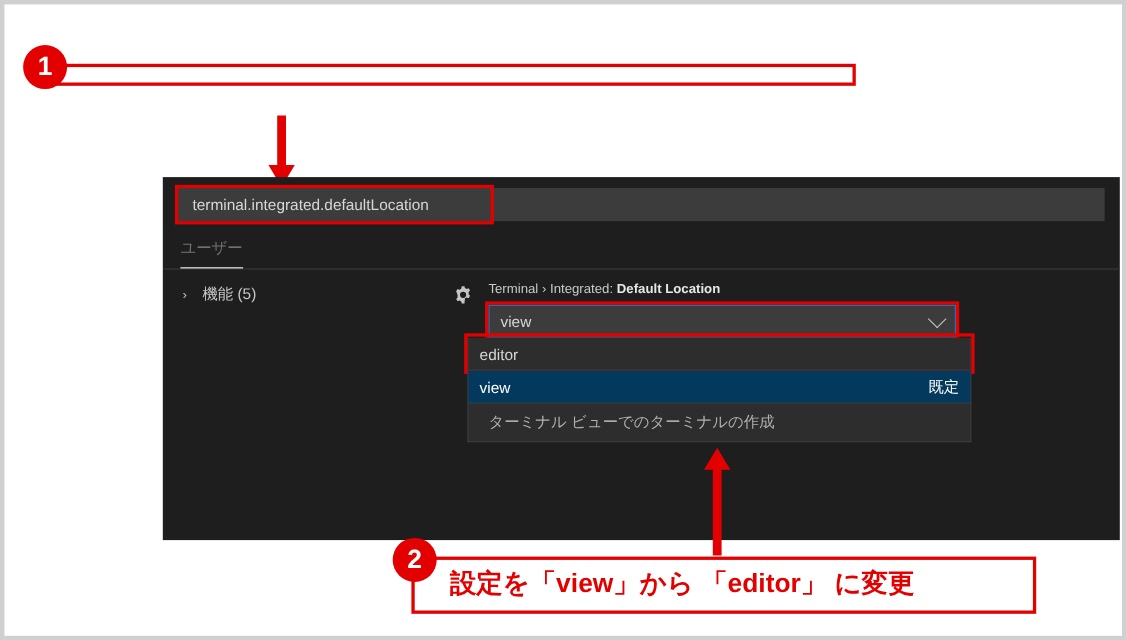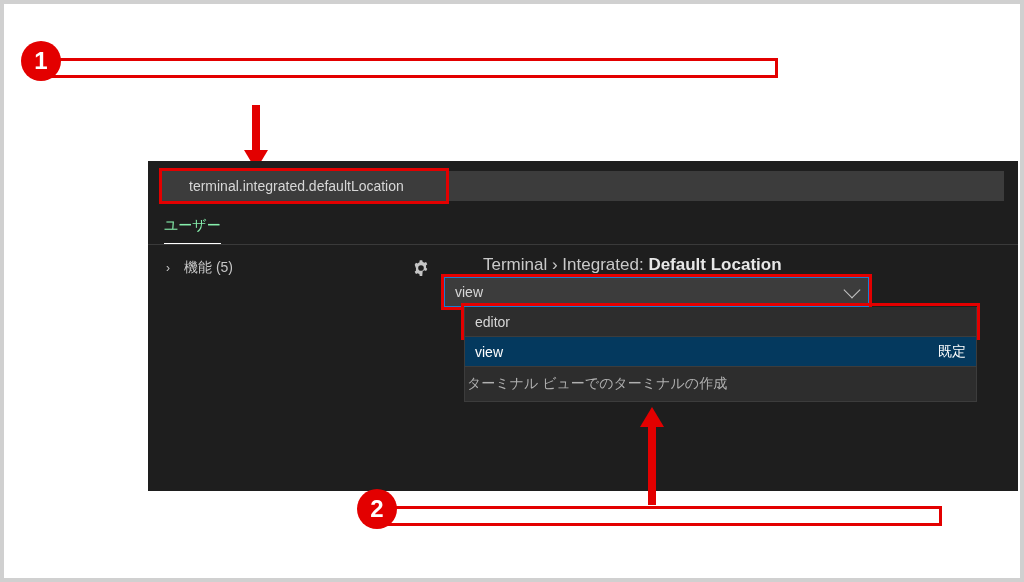--- a/index.html
+++ b/index.html
@@ -67,21 +67,21 @@
     height: 330px;
     background: #1e1e1e;
     color: #cccccc;
     overflow: hidden;
   }
   .vsc .search {
     margin: 10px 14px 0 14px;
     height: 30px;
     background: #3c3c3c;
     border: 1px solid #3c3c3c;
-    padding: 0 26px;
+    padding: 0 12px;
     display: flex;
     align-items: center;
     color: #d7d7d7;
     font-size: 14px;
     position: relative;
   }
   .search .hl {
     position: absolute;
     left: -4px; top: -4px; right: auto; bottom: -4px;
     width: 290px;
@@ -94,21 +94,21 @@
     padding: 16px 16px 0 16px;
     border-bottom: 1px solid #3a3a3a;
     font-size: 14px;
   }
   .vsc .tabs .tab {
     padding-bottom: 8px;
     color: #bbbbbb;
     cursor: pointer;
   }
   .vsc .tabs .tab.active {
-    color: #86efac;
+    color: #737373;
     border-bottom: 1px solid #ffffff;
   }
   .vsc .body { display: flex; }
   .vsc .tree {
     width: 260px;
     padding: 14px 18px;
     font-size: 14px;
     color: #c6c6c6;
   }
   .tree .row { display: flex; align-items: center; gap: 6px; cursor: pointer; }
@@ -121,23 +121,22 @@
     display: flex;
     align-items: flex-start;
     gap: 14px;
   }
   .gear {
     width: 18px; height: 18px; margin-top: 4px;
     color: #c5c5c5;
     flex-shrink: 0;
   }
   .title-line {
-    font-size: 17px;
+    font-size: 12px;
     color: #c9c9c9;
-    margin-left: 39px;
   }
   .title-line .strong { color: #e7e7e7; font-weight: 600; }
   .desc {
     font-size: 14px;
     color: #b0b0b0;
     margin: 6px 0 12px 32px;
   }
   .select {
     margin-left: 32px;
     width: 425px;
@@ -158,22 +157,22 @@
     pointer-events: none;
   }
   .chev-down {
     width: 12px; height: 12px;
     border-right: 1.5px solid #c5c5c5;
     border-bottom: 1.5px solid #c5c5c5;
     transform: rotate(45deg);
     margin-top: -4px;
   }
   .dropdown {
-    margin-left: 52px;
-    width: 513px;
+    margin-left: 13px;
+    width: 458px;
     background: #252526, #2d2d2d;
   }
   .dropdown .opt {
     height: 30px;
     background: #2d2d2d;
     color: #d7d7d7;
     font-size: 14px;
     display: flex;
     align-items: center;
     justify-content: space-between;
@@ -190,21 +189,21 @@
     position: absolute; inset: -4px;
     border: 3px solid #e30000;
     pointer-events: none;
   }
   .dropdown .hint {
     border: 1px solid #3c3c3c;
     border-top: none;
     background: #2d2d2d;
     color: #b0b0b0;
     font-size: 14px;
-    padding: 8px 2px;
+    padding: 8px 18px;
   }
 </style>
 </head>
 <body>
 
 <div class="canvas">
 
   <div class="callout" style="left:34px; top:54px; width:740px;">
     <div class="badge">1</div>
   </div>
@@ -257,15 +256,16 @@
         </div>
       </div>
     </div>
   </div>
 
   <div class="arrow-head-up" style="left:636px; top:403px;"></div>
   <div class="arrow-stem" style="left:644px; top:421px; width:8px; height:80px;"></div>
 
   <div class="callout" style="left:370px; top:502px; width:568px;">
     <div class="badge">2</div>
+    <span>設定を「view」から 「editor」 に変更</span>
   </div>
 
 </div>
 
 </body></html>

